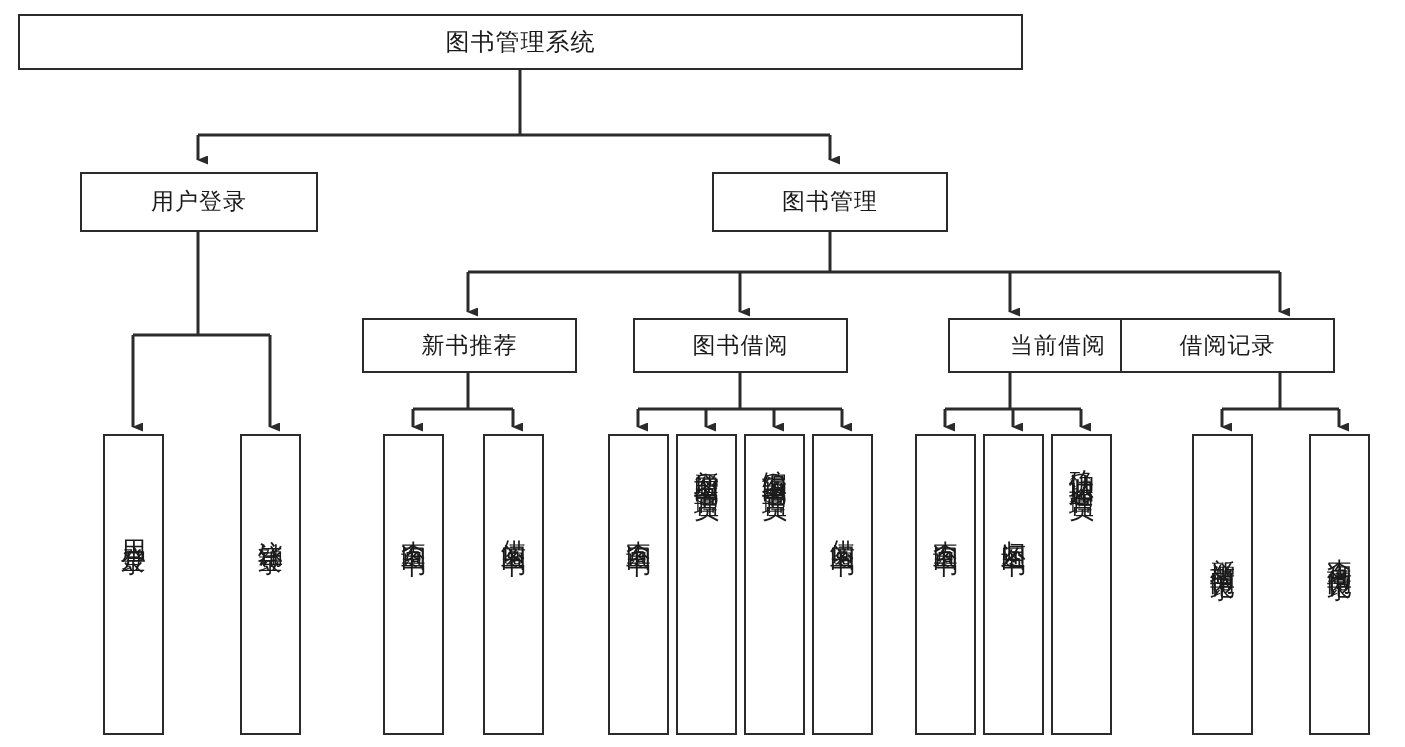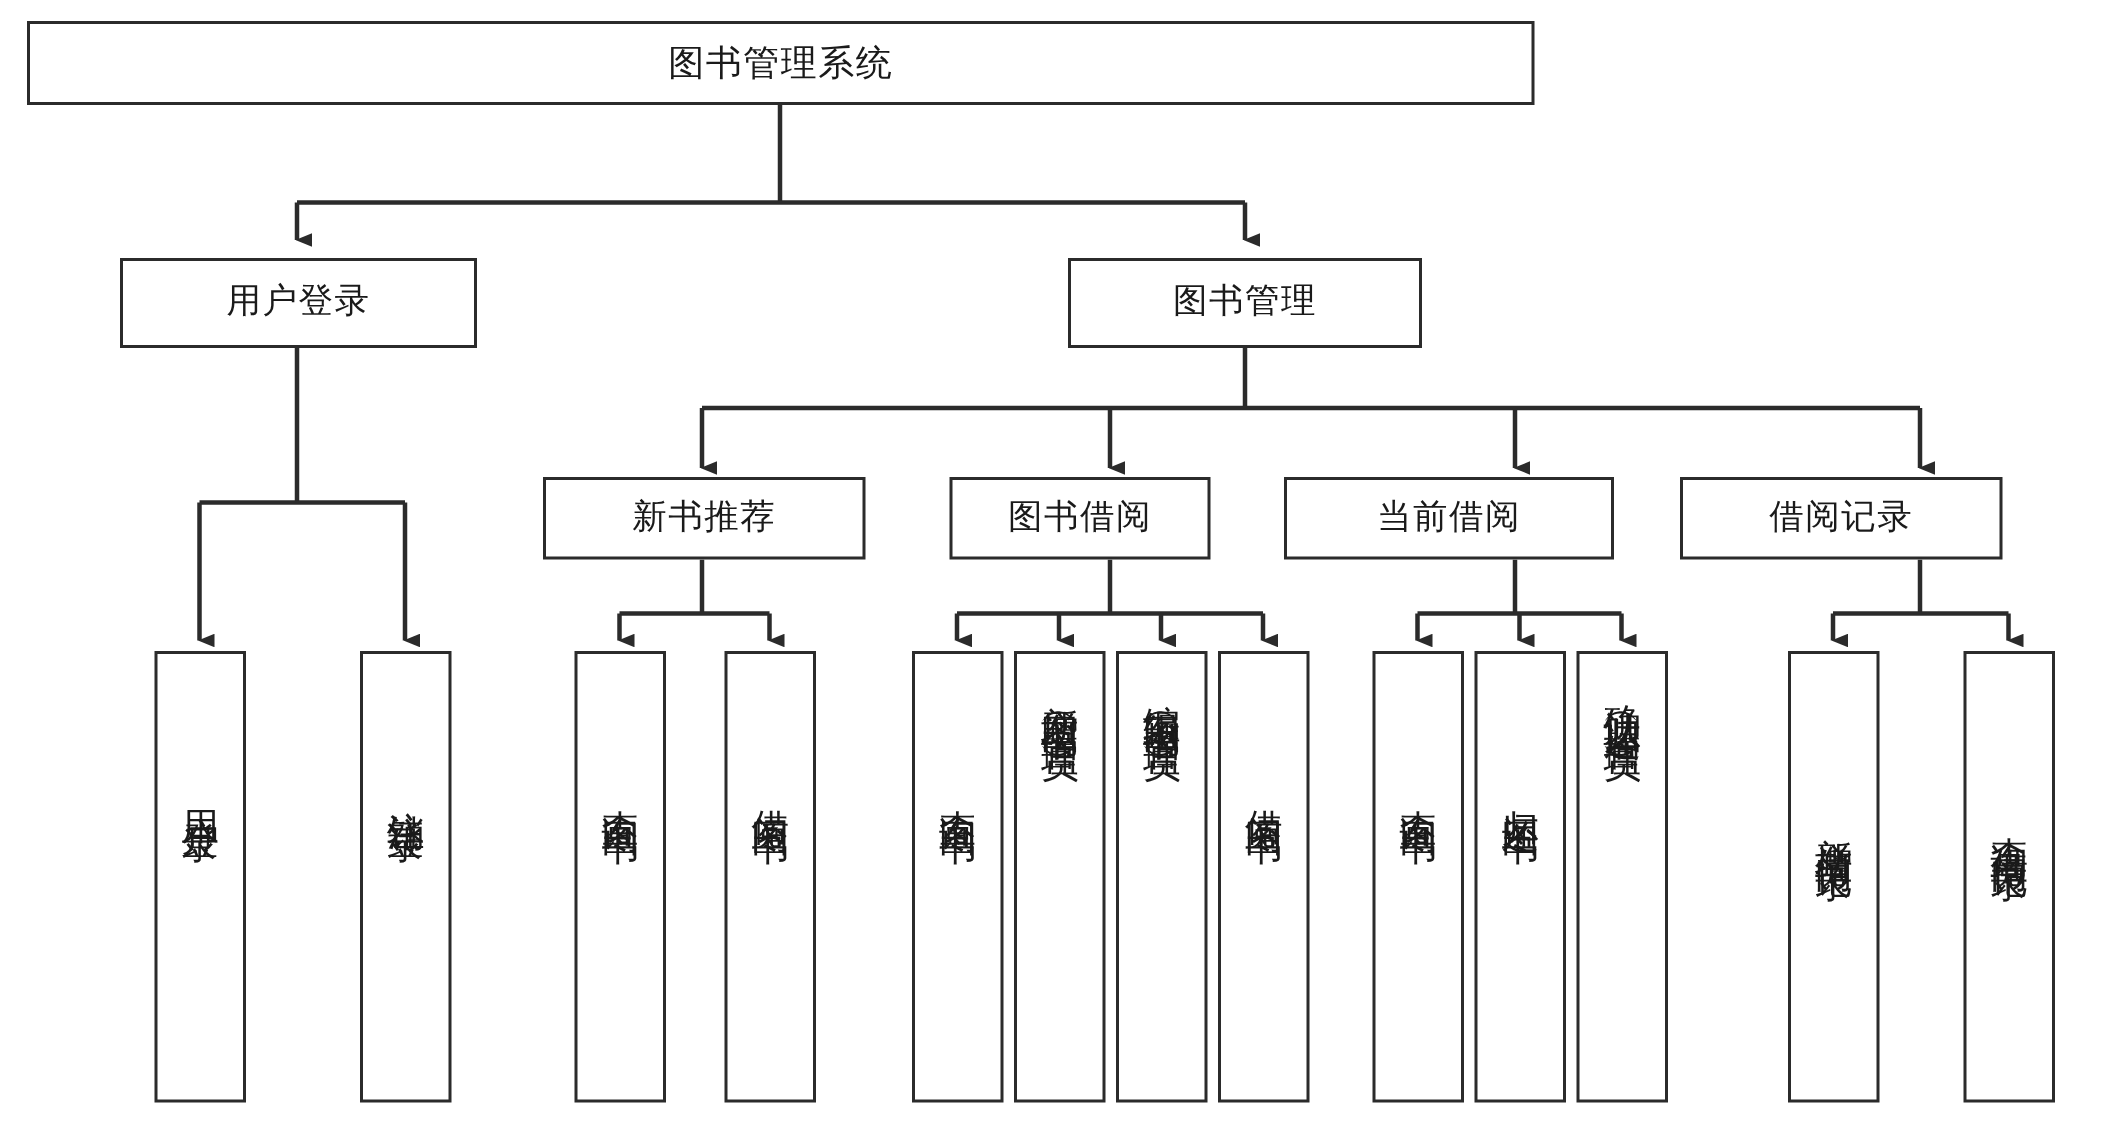--- a/index.html
+++ b/index.html
@@ -138,24 +138,24 @@
   <div class="node horiz" style="left:80px; top:172px; width:238px; height:60px;">
     <span class="label">用户登录</span>
   </div>
   <div class="node horiz" style="left:362px; top:318px; width:215px; height:55px;">
     <span class="label">新书推荐</span>
   </div>
 
   <div class="node horiz" style="left:712px; top:172px; width:236px; height:60px;">
     <span class="label">图书管理</span>
   </div>
-  <div class="node horiz" style="left:633px; top:318px; width:174px; height:55px;">
+  <div class="node horiz" style="left:633px; top:318px; width:215px; height:55px;">
     <span class="label">图书借阅</span>
   </div>
-  <div class="node horiz" style="left:856px; top:318px; width:220px; height:55px;">
+  <div class="node horiz" style="left:948px; top:318px; width:220px; height:55px;">
     <span class="label">当前借阅</span>
   </div>
   <div class="node horiz" style="left:1120px; top:318px; width:215px; height:55px;">
     <span class="label">借阅记录</span>
   </div>
 
   <div class="node vert mid" style="left:103px; top:434px; width:61px; height:301px;">
     <span class="label">用户登录</span>
   </div>
   <div class="node vert mid" style="left:240px; top:434px; width:61px; height:301px;">

